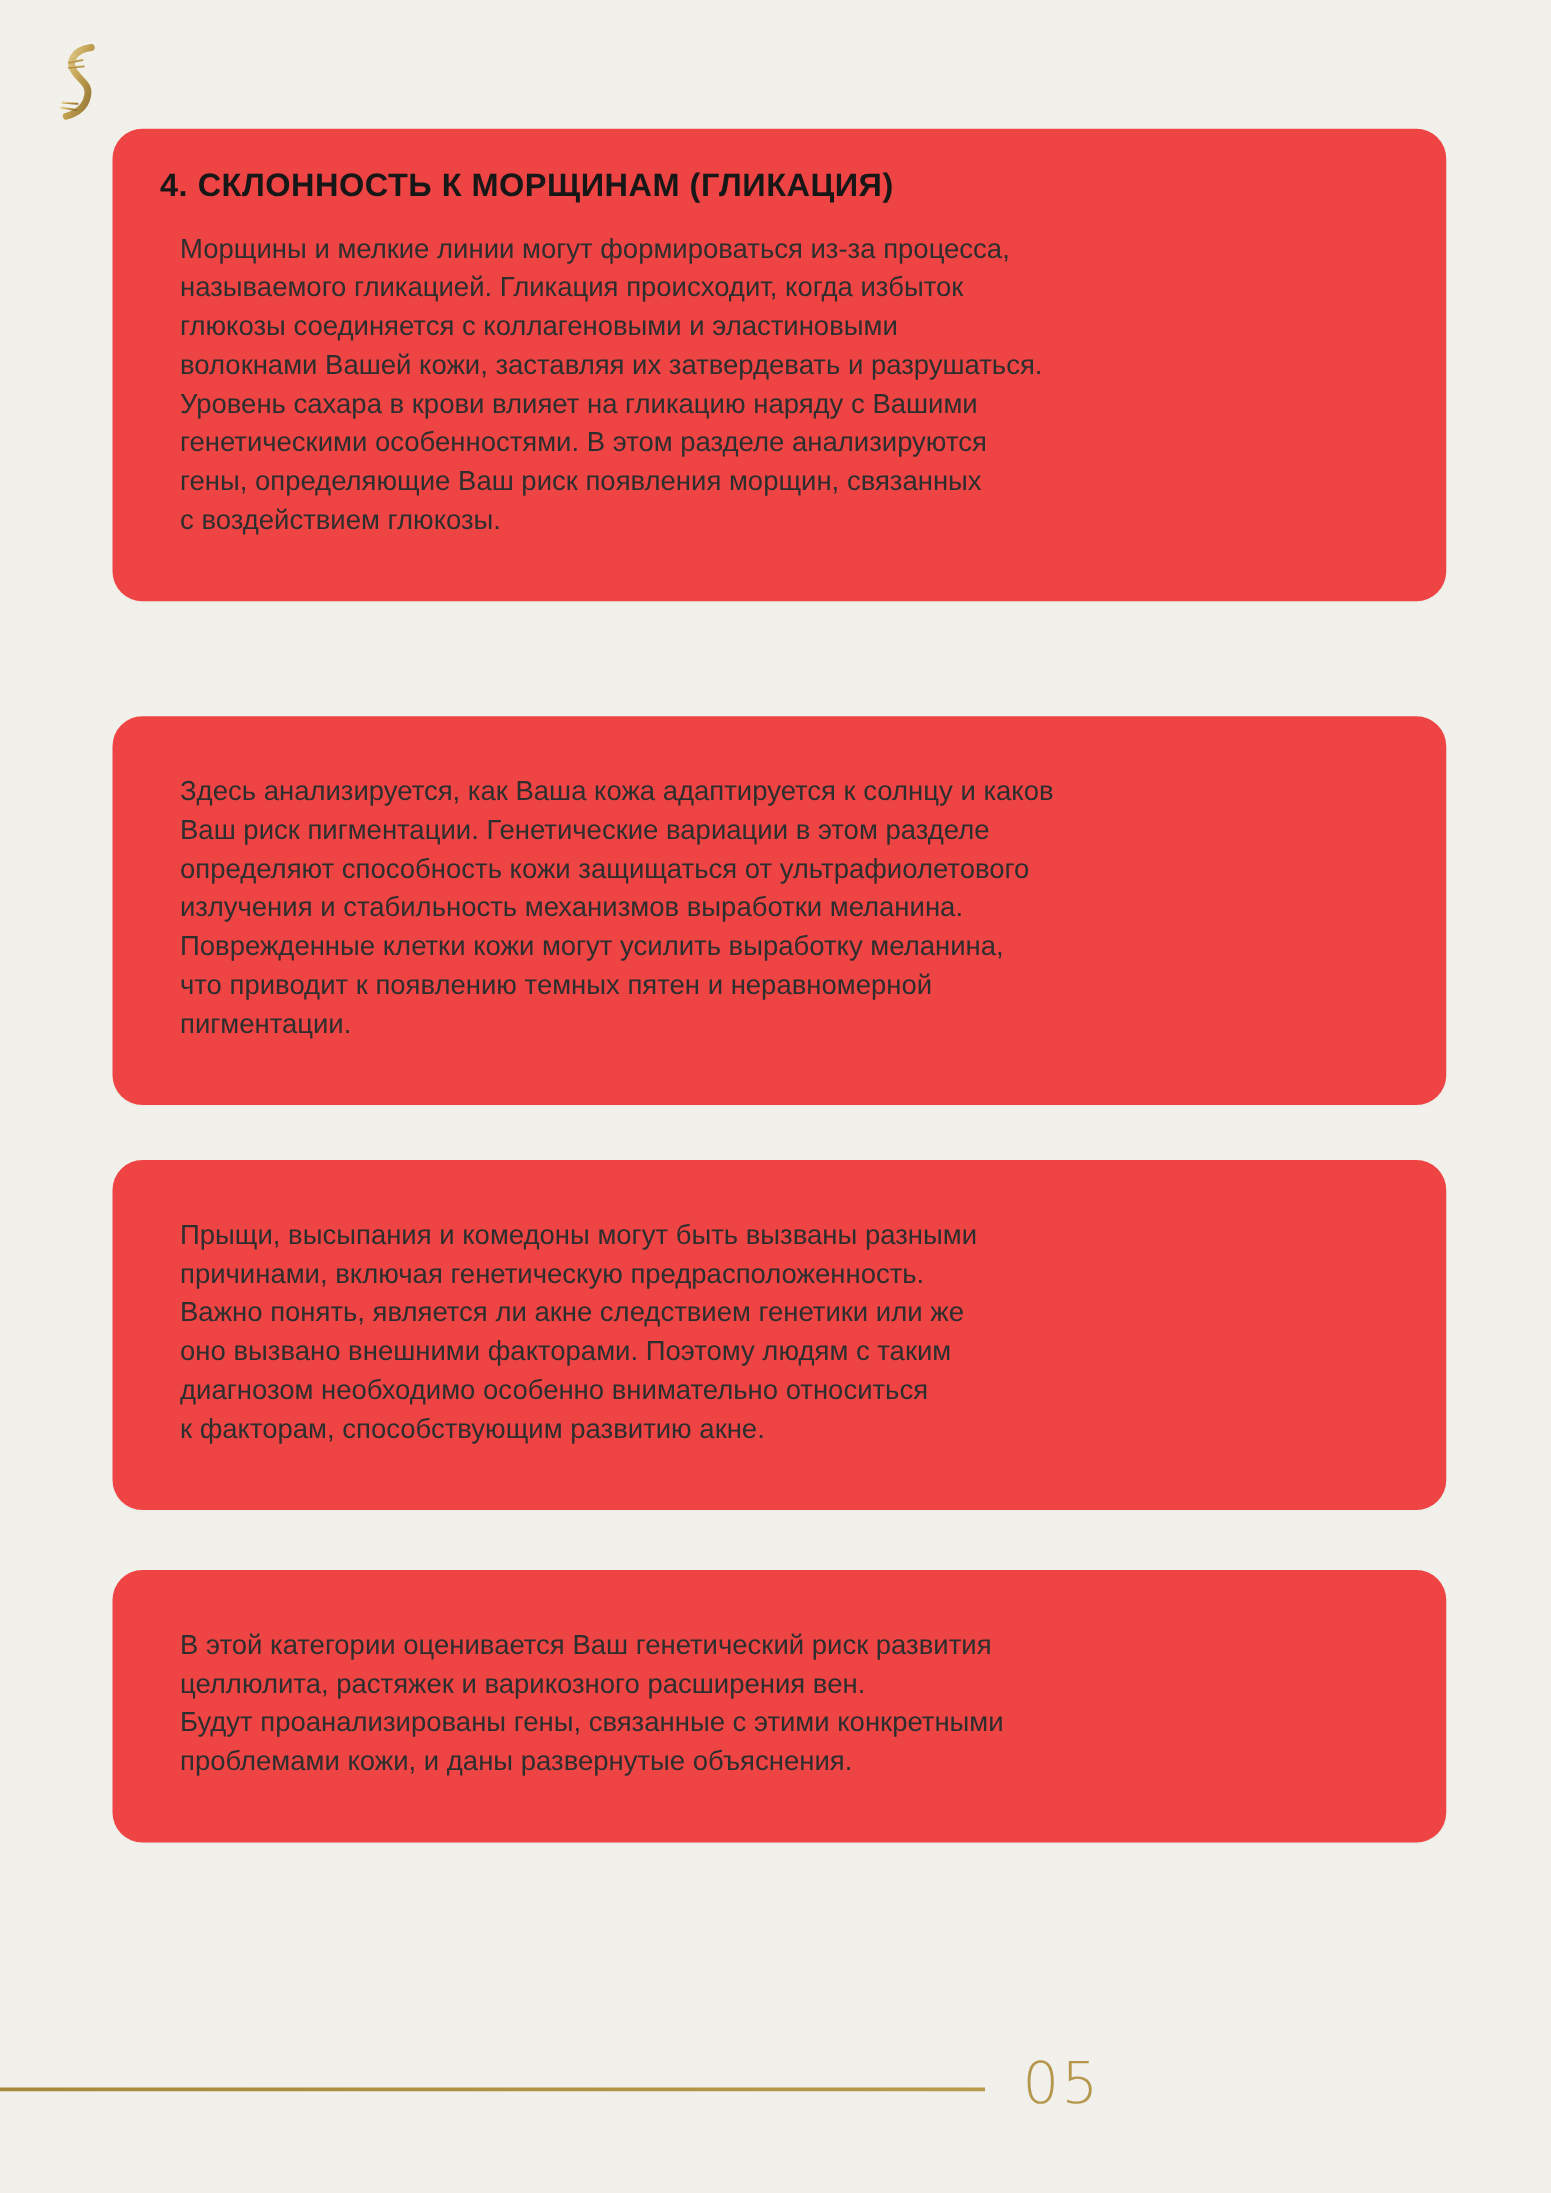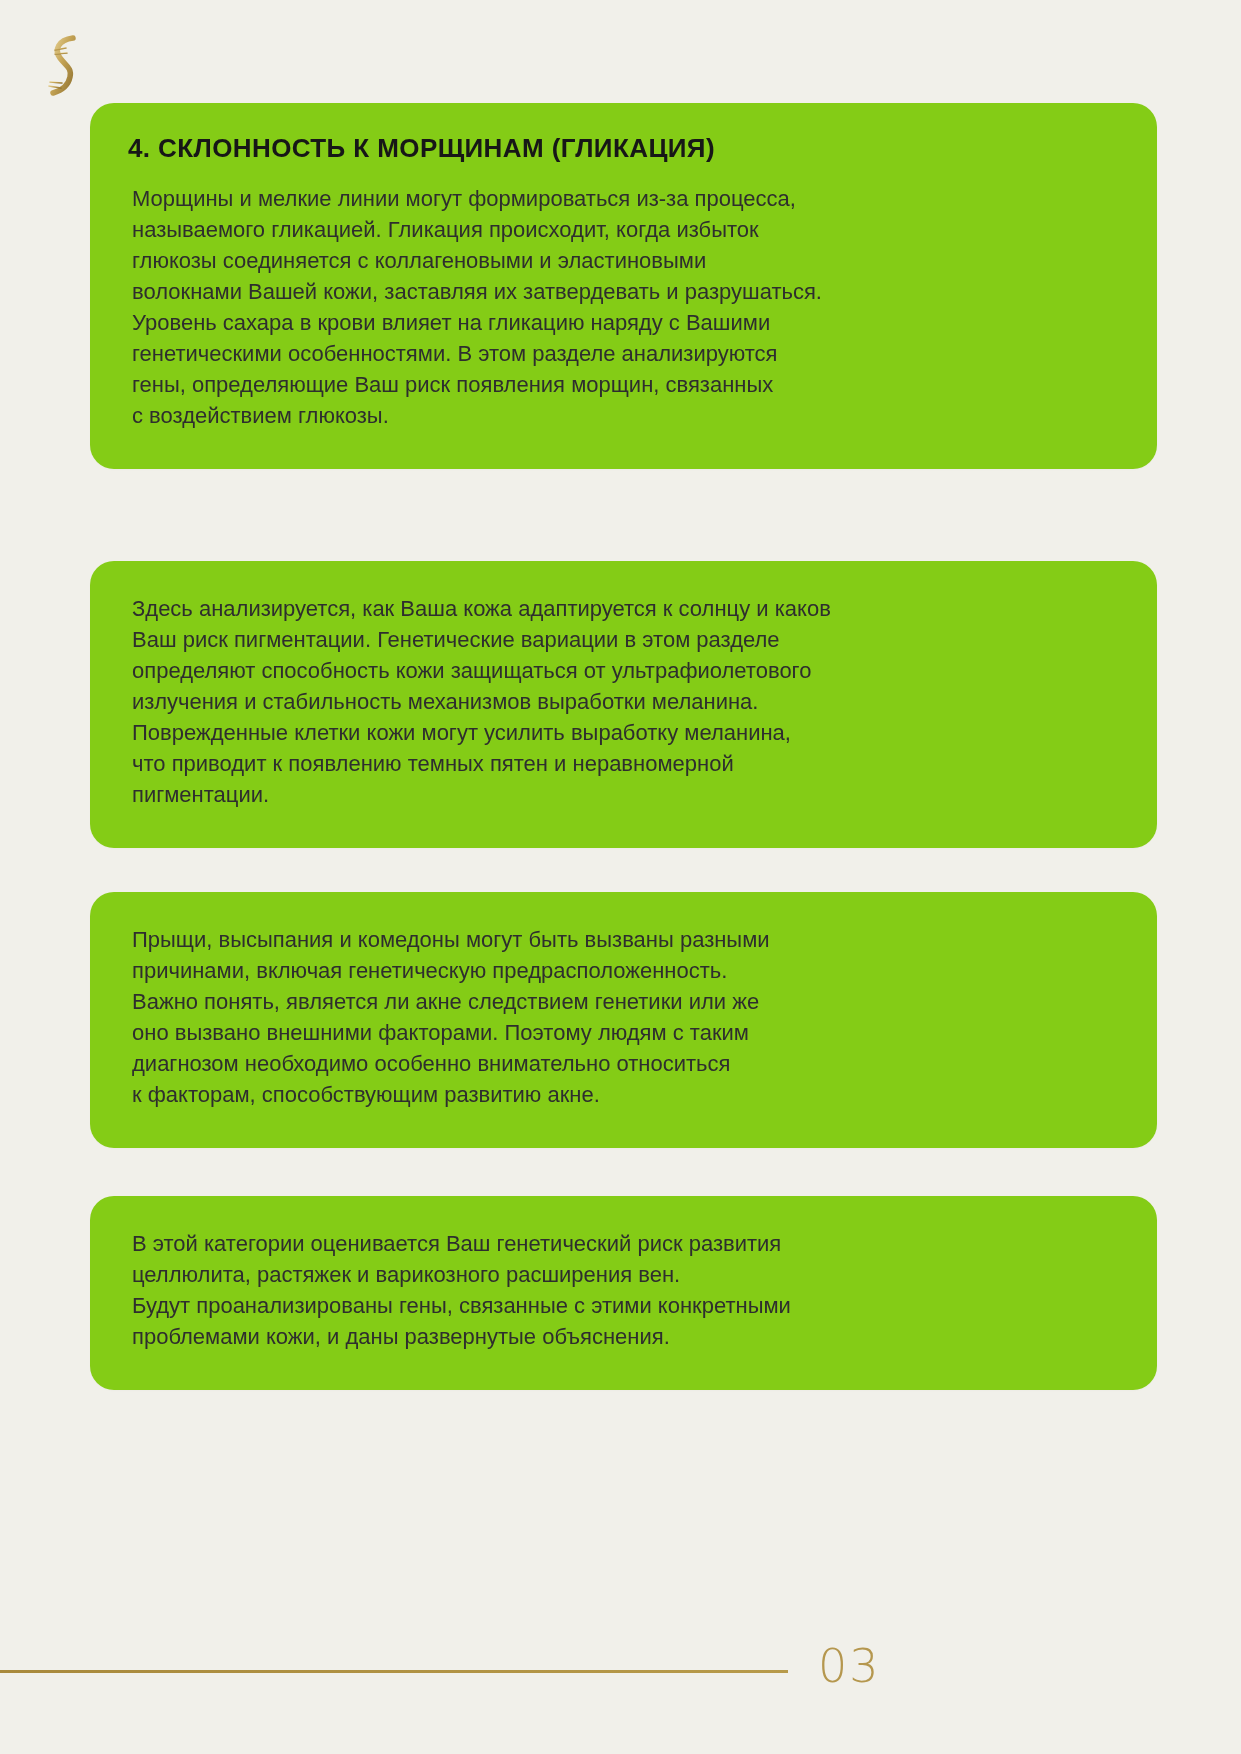--- a/index.html
+++ b/index.html
@@ -18,38 +18,38 @@
     width: 38px;
     height: 64px;
   }
   .content {
     position: absolute;
     left: 90px;
     top: 103px;
     width: 1067px;
   }
   .card {
-    background: #84cc16;
+    background: #ef4444;
     border-radius: 24px;
     padding: 28px 36px 34px 38px;
     box-shadow: 0 1px 2px rgba(0,0,0,0.02);
   }
   .card.gap-lg { margin-bottom: 92px; }
   .card.gap-sm { margin-bottom: 44px; }
   .card.gap-md { margin-bottom: 48px; }
   .card h2 {
     margin: 0 0 18px 0;
     font-size: 26px;
     line-height: 34px;
     font-weight: 700;
     color: #171717;
     letter-spacing: 0.4px;
   }
   .card p {
-    margin: 4px;
+    margin: 16px;
     font-size: 22px;
     line-height: 31px;
     color: #2e2e2e;
     white-space: pre-line;
   }
   .footer-line {
     position: absolute;
     top: 1670px;
     left: 0;
     width: 788px;
@@ -128,13 +128,13 @@
   <section class="card">
     <p>В этой категории оценивается Ваш генетический риск развития
 целлюлита, растяжек и варикозного расширения вен.
 Будут проанализированы гены, связанные с этими конкретными
 проблемами кожи, и даны развернутые объяснения.</p>
   </section>
 
 </div>
 
 <div class="footer-line"></div>
-<div class="page-number">03</div>
+<div class="page-number">05</div>
 
 </body></html>

